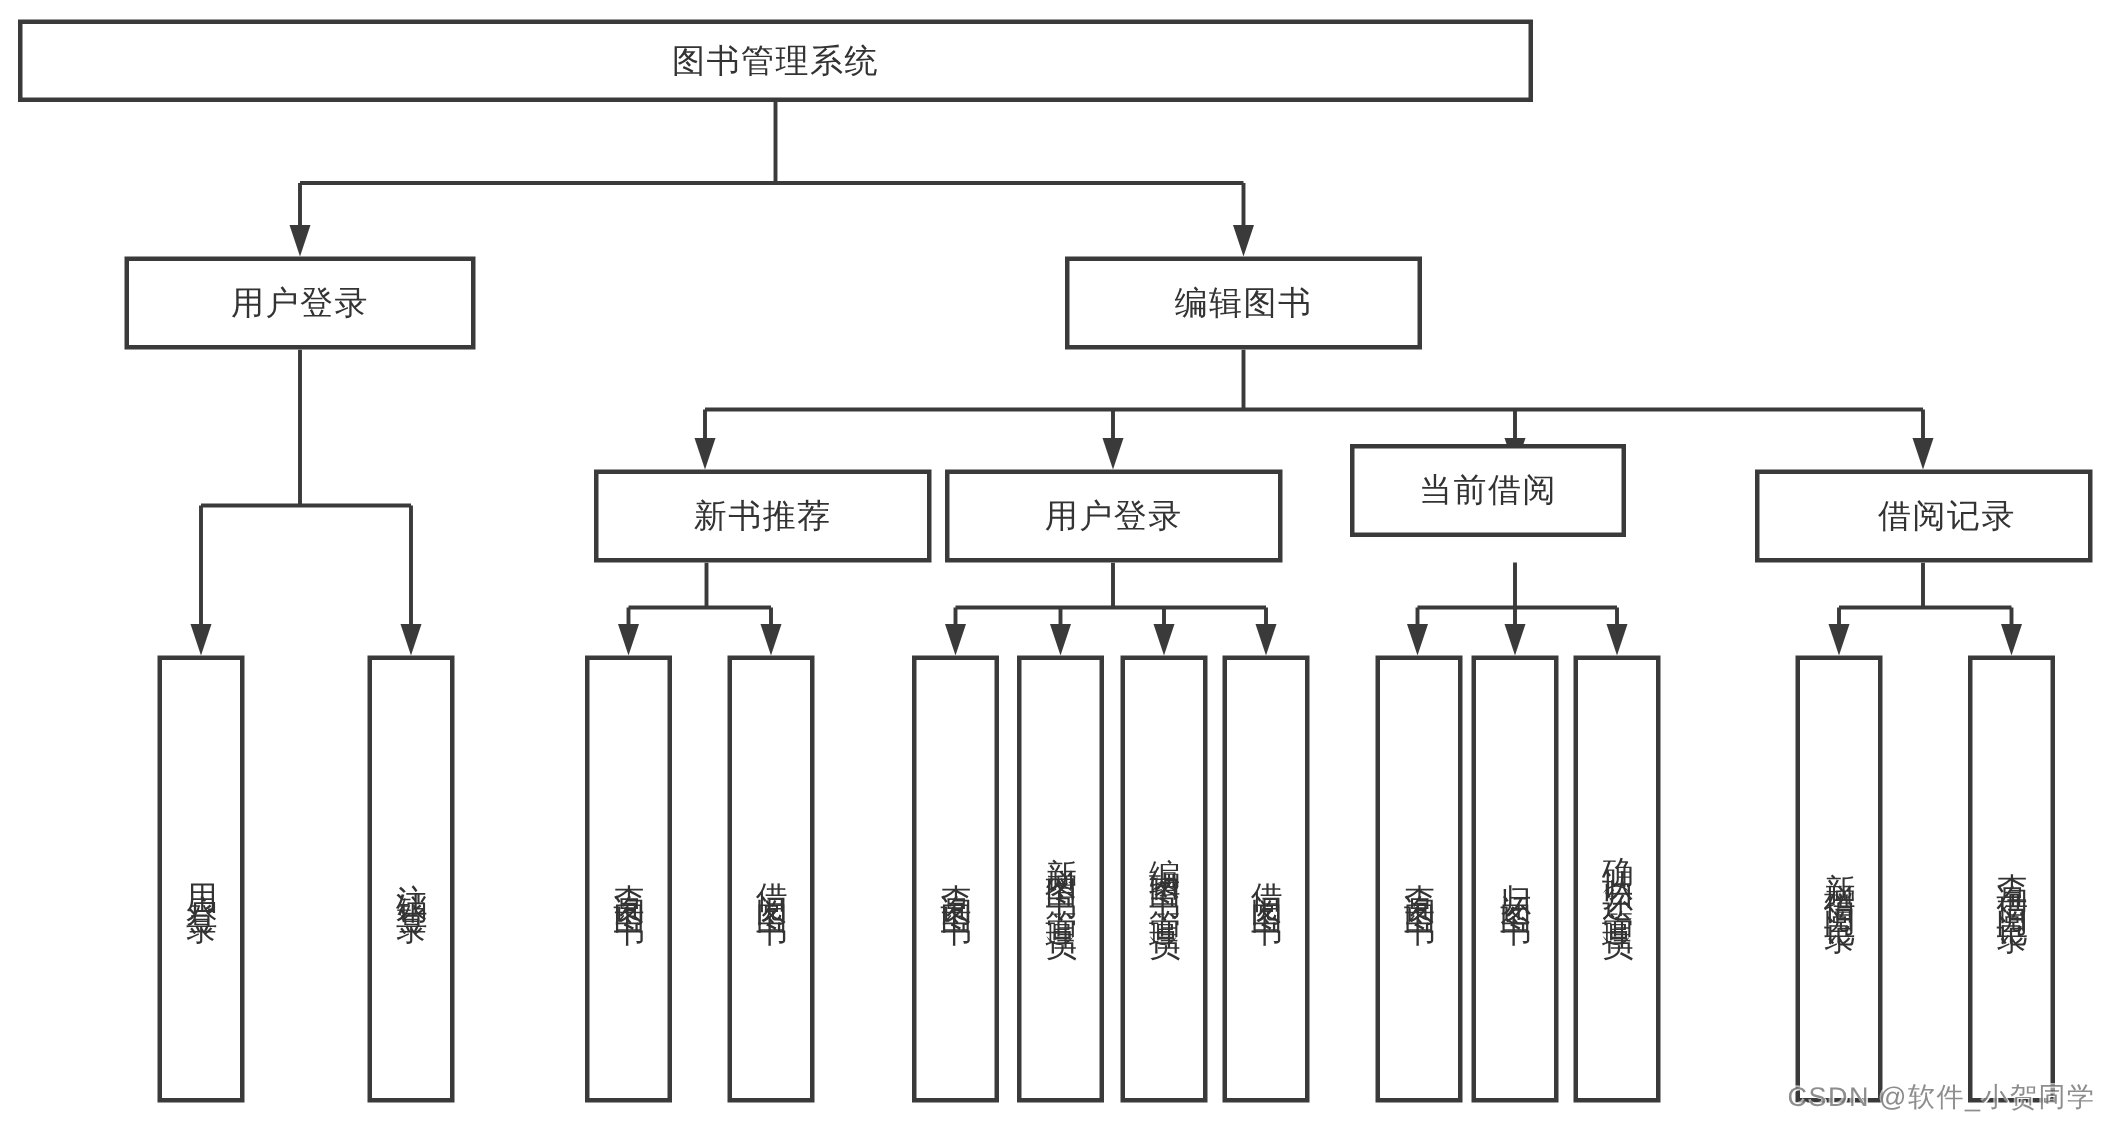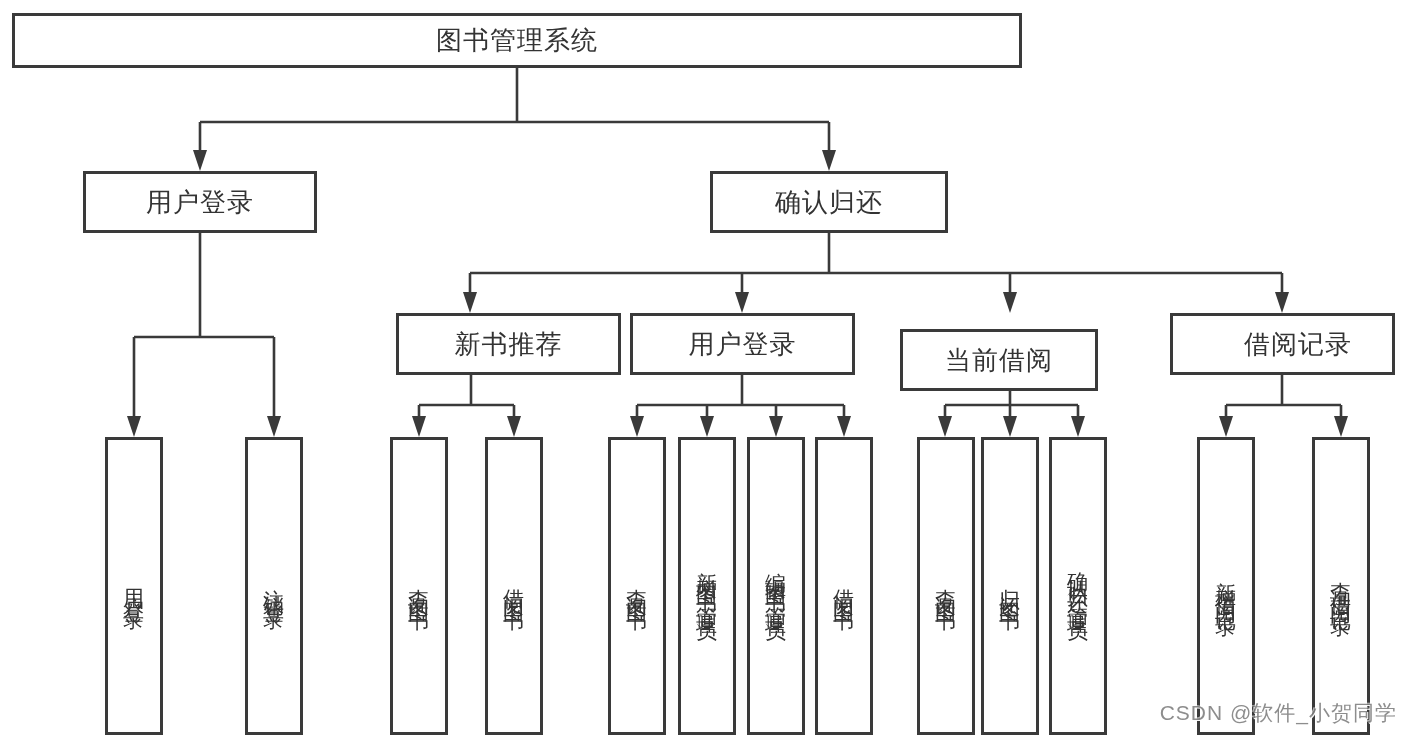--- a/index.html
+++ b/index.html
@@ -24,39 +24,39 @@
   }
   .node {
     position: absolute;
     box-sizing: border-box;
     background: #ffffff;
     border: 3px solid #3a3a3a;
     display: flex;
     align-items: center;
     justify-content: center;
     color: #333333;
-    font-size: 26px;
+    font-size: 22px;
     letter-spacing: 1px;
     white-space: nowrap;
     z-index: 2;
   }
   .node.vbox {
     writing-mode: vertical-rl;
     text-orientation: mixed;
     font-size: 21px;
     letter-spacing: 7px;
     white-space: normal;
     line-height: 1;
     padding: 8px 0;
   }
   .watermark {
     position: absolute;
     right: 8px;
-    bottom: 20px;
-    font-size: 21px;
+    bottom: 4px;
+    font-size: 18px;
     color: rgba(125, 125, 125, 0.88);
     text-shadow: 1px 1px 0 rgba(255,255,255,0.95), -1px -1px 0 rgba(255,255,255,0.6);
     letter-spacing: 1px;
     z-index: 5;
     white-space: nowrap;
   }
 </style>
 </head>
 <body>
 
@@ -90,25 +90,25 @@
       <polygon points="1003,416 1017,416 1010,437"></polygon>
       <polygon points="1071,416 1085,416 1078,437"></polygon>
       <polygon points="1219,416 1233,416 1226,437"></polygon>
       <polygon points="1334,416 1348,416 1341,437"></polygon>
     </g>
   </svg>
 
   <div class="node" style="left:12px; top:13px; width:1010px; height:55px;">图书管理系统</div>
 
   <div class="node" style="left:83px; top:171px; width:234px; height:62px;">用户登录</div>
-  <div class="node" style="left:710px; top:171px; width:238px; height:62px;">确认归还</div>
+  <div class="node" style="left:710px; top:171px; width:238px; height:62px;">编辑图书</div>
 
   <div class="node" style="left:360px; top:313px; width:225px; height:62px;margin-left:36px;">新书推荐</div>
   <div class="node" style="left:630px; top:313px; width:225px; height:62px;">用户登录</div>
-  <div class="node" style="left:900px; top:329px; width:198px; height:62px;">当前借阅</div>
+  <div class="node" style="left:900px; top:296px; width:184px; height:62px;">当前借阅</div>
   <div class="node" style="left:1170px; top:313px; width:225px; height:62px;padding-left:31px;">借阅记录</div>
 
   <div class="node vbox" style="left:105px; top:437px; width:58px; height:298px;">用户登录</div>
   <div class="node vbox" style="left:245px; top:437px; width:58px; height:298px;">注销登录</div>
 
   <div class="node vbox" style="left:390px; top:437px; width:58px; height:298px;">查询图书</div>
   <div class="node vbox" style="left:485px; top:437px; width:58px; height:298px;">借阅图书</div>
 
   <div class="node vbox" style="left:608px; top:437px; width:58px; height:298px;">查询图书</div>
   <div class="node vbox" style="left:678px; top:437px; width:58px; height:298px;">新增图书（管理员）</div>

